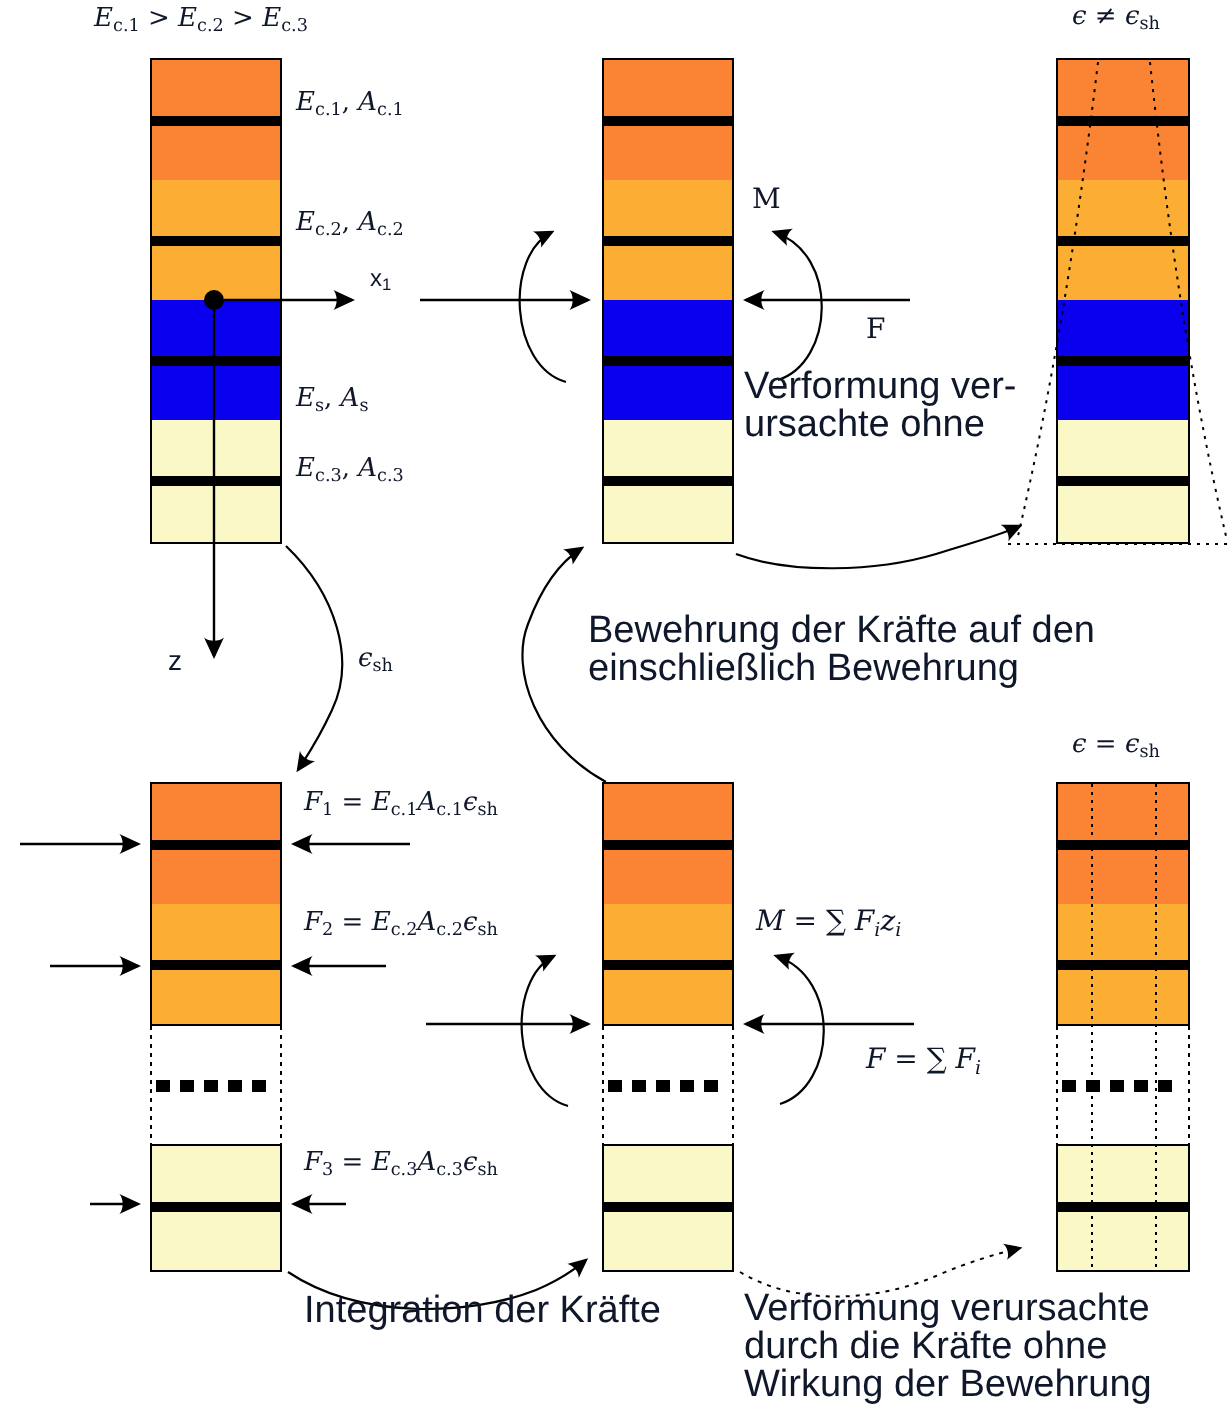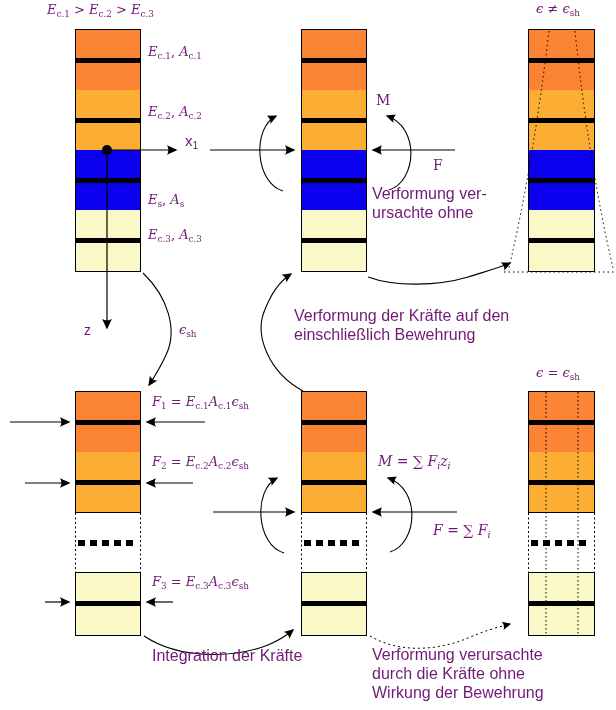--- a/index.html
+++ b/index.html
@@ -1,36 +1,36 @@
 <!DOCTYPE html>
 <html><head>
 <meta charset="utf-8">
 <style>
   html,body{margin:0;padding:0;background:#fff;}
   #canvas{position:relative;width:616px;height:710px;background:#ffffff;overflow:hidden;
-          font-family:"Liberation Sans", sans-serif;color:#701a75;}
+          font-family:"Liberation Sans", sans-serif;color:#0f172a;}
   
   .col{position:absolute;border:1px solid #000;box-sizing:border-box;z-index:1;}
   .band{position:absolute;left:0;right:0;}
   .stripe{position:absolute;left:0;right:0;height:5px;background:#000;}
   .c1{background:#fa8334;}  
   .c2{background:#fbae33;}  
   .cs{background:#0b00ee;}  
   .c3{background:#faf8c6;}  
   
   #overlay{position:absolute;left:0;top:0;z-index:2;pointer-events:none;}
   
   .txt{position:absolute;z-index:3;white-space:nowrap;}
   .math{font-family:"DejaVu Serif", serif;font-size:13px;font-style:normal;}
   .math i{font-style:italic;}
   .math sub{font-size:0.68em;vertical-align:-0.3em;font-style:normal;}
   .math sub i{font-style:italic;}
   .m14{font-size:14px;}
-  .note{font-size:16px;line-height:19px;}
-  .sans{font-size:15px;}
+  .note{font-size:19px;line-height:19px;}
+  .sans{font-size:12px;}
   .sans sub{font-size:0.7em;vertical-align:-0.25em;}
 </style>
 </head>
 <body>
 
 <div id="canvas">
 
   <div class="col" style="left:75px;top:29px;width:66px;height:243px;">
     <div class="band c1" style="top:0;height:60px;"></div>
     <div class="band c2" style="top:60px;height:60px;"></div>
@@ -164,21 +164,21 @@
   <div class="txt math m14" style="left:433px;top:157px;">F</div>
 
   <div class="txt math" style="left:536px;top:1px;"><i>ϵ</i> ≠ <i>ϵ</i><sub>sh</sub></div>
 
   <div class="txt note" style="left:372px;top:184px;">
     <div>Verformung ver-</div>
     <div>ursachte ohne</div>
   </div>
 
   <div class="txt note" style="left:294px;top:306px;">
-    <div>Verformung der Kräfte auf den</div>
+    <div>Bewehrung der Kräfte auf den</div>
     <div>einschließlich Bewehrung</div>
   </div>
 
   <div class="txt math" style="left:152px;top:394px;"><i>F</i><sub>1</sub> = <i>E</i><sub>c.1</sub><i>A</i><sub>c.1</sub><i>ϵ</i><sub>sh</sub></div>
   <div class="txt math" style="left:152px;top:454px;"><i>F</i><sub>2</sub> = <i>E</i><sub>c.2</sub><i>A</i><sub>c.2</sub><i>ϵ</i><sub>sh</sub></div>
   <div class="txt math" style="left:152px;top:574px;"><i>F</i><sub>3</sub> = <i>E</i><sub>c.3</sub><i>A</i><sub>c.3</sub><i>ϵ</i><sub>sh</sub></div>
 
   <div class="txt math m14" style="left:378px;top:453px;"><i>M</i> = ∑ <i>F</i><sub><i>i</i></sub><i>z</i><sub><i>i</i></sub></div>
   <div class="txt math m14" style="left:433px;top:522px;"><i>F</i> = ∑ <i>F</i><sub><i>i</i></sub></div>
 

